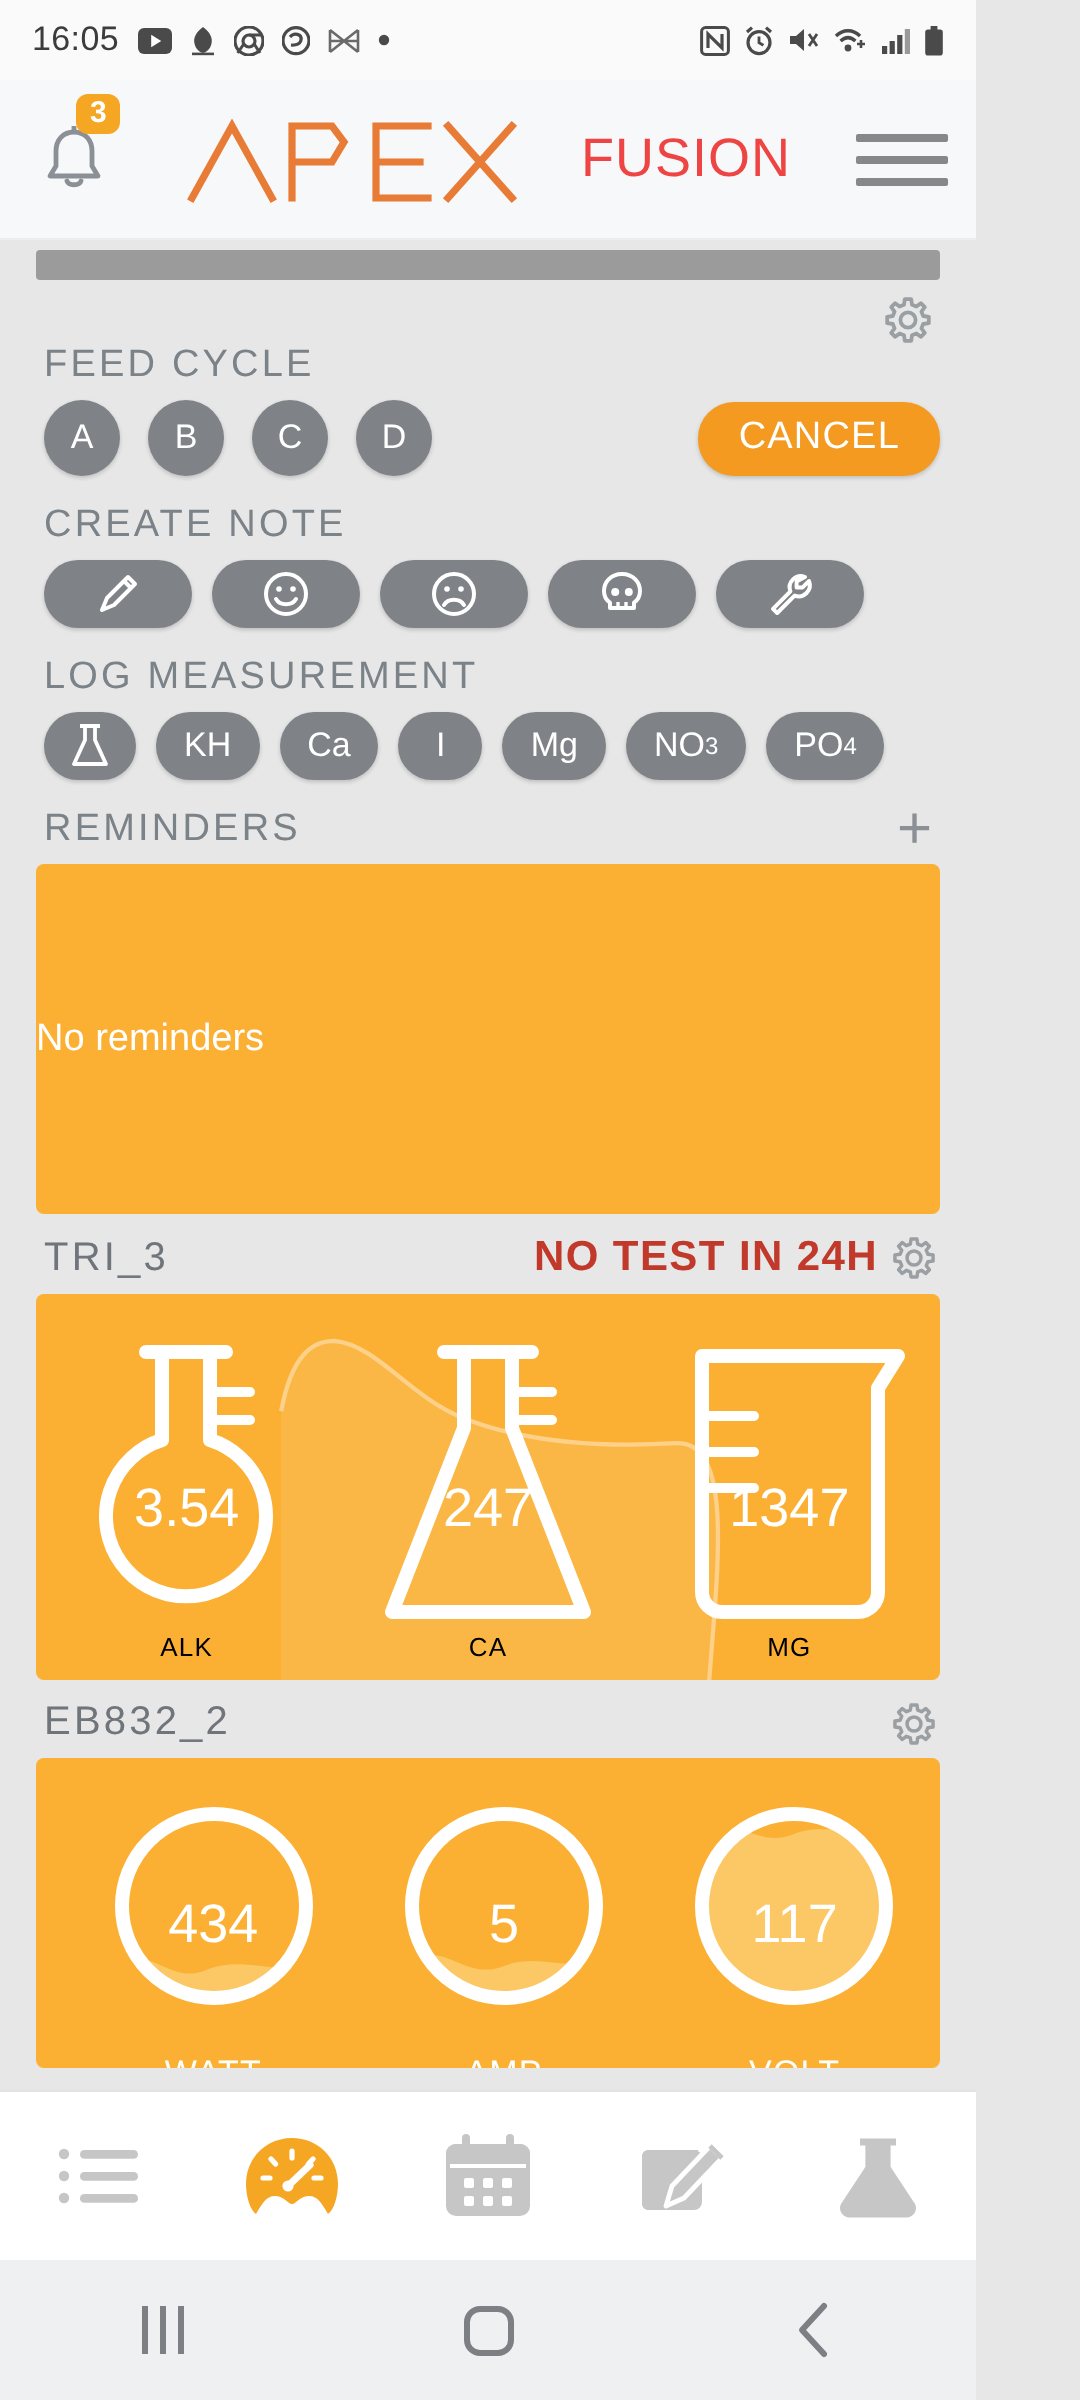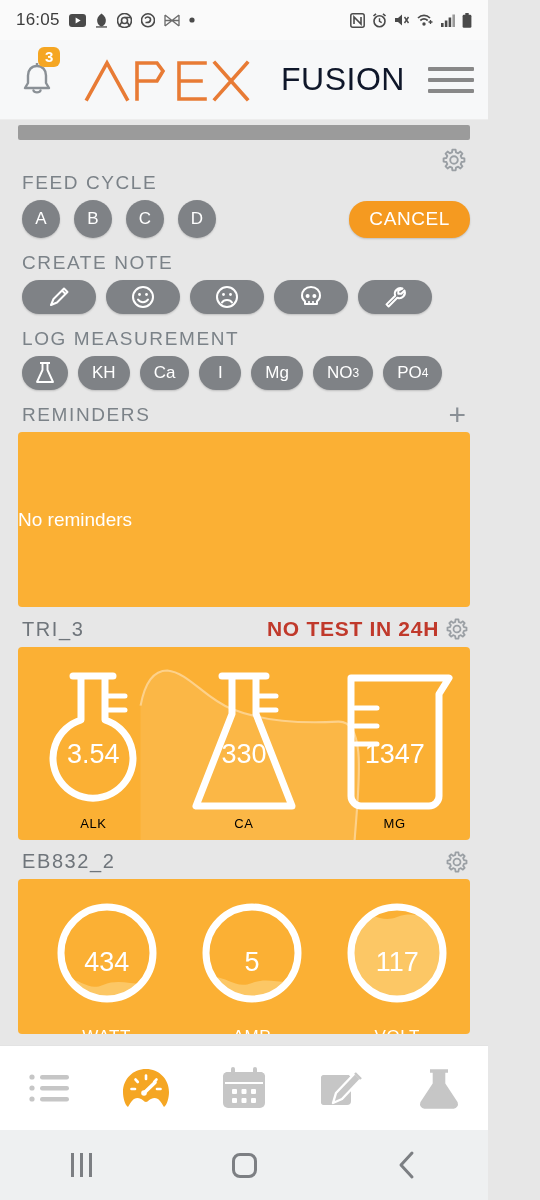--- a/index.html
+++ b/index.html
@@ -32,21 +32,21 @@
   .badge {
     position:absolute; top:-14px; left:38px;
     background:#f5a623; color:#fff;
     font-size:15px; font-weight:bold;
     border-radius:6px; padding:1px 7px 2px;
     line-height:1.15;
   }
   .logo { flex:1; display:flex; align-items:center; justify-content:center; }
   .logo svg { display:block; }
   .logo-fusion {
-    font-size:32px; color:#0f172a; letter-spacing:.5px;
+    font-size:27px; color:#ef4444; letter-spacing:.5px;
     margin-left:2px; font-weight:300;
   }
   .hamburger { width:74px; display:flex; flex-direction:column; gap:7px; align-items:center; }
   .hamburger span { display:block; width:46px; height:4px; background:#888; border-radius:1px; }
 
   
   .content {
     position:absolute; top:120px; left:0; right:0; bottom:155px;
     background:#e7e7e7; overflow:hidden;
   }
@@ -351,21 +351,21 @@
             <path d="M78 32 L96 32 M78 46 L96 46" stroke="#fff" stroke-width="5" stroke-linecap="round"></path>
           </svg>
           <span class="val">3.54</span>
           <span class="lbl">ALK</span>
         </div>
         <div class="vessel">
           <svg width="128" height="160" viewBox="0 0 128 160">
             <path d="M42 12 L86 12 M52 12 L52 50 L16 142 L112 142 L76 50 L76 12" fill="none" stroke="#fff" stroke-width="7" stroke-linecap="round" stroke-linejoin="round"></path>
             <path d="M78 32 L96 32 M78 46 L96 46" stroke="#fff" stroke-width="5" stroke-linecap="round"></path>
           </svg>
-          <span class="val">330</span>
+          <span class="val">247</span>
           <span class="lbl">CA</span>
         </div>
         <div class="vessel">
           <svg width="128" height="160" viewBox="0 0 128 160">
             <path d="M20 14 L20 132 A10 10 0 0 0 30 142 L98 142 A10 10 0 0 0 108 132 L108 30 L118 14 Z" fill="none" stroke="#fff" stroke-width="7" stroke-linejoin="round"></path>
             <path d="M24 44 L46 44 M24 62 L46 62 M24 80 L46 80" stroke="#fff" stroke-width="5" stroke-linecap="round"></path>
           </svg>
           <span class="val">1347</span>
           <span class="lbl">MG</span>
         </div>

